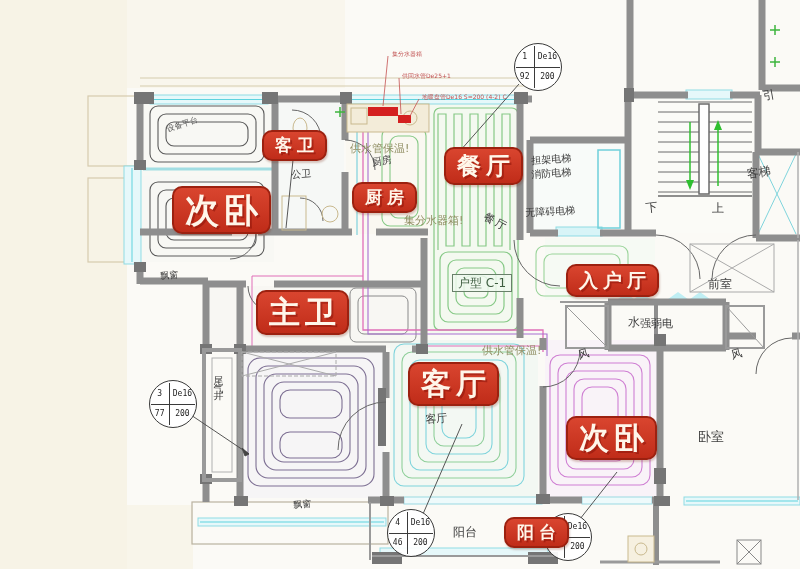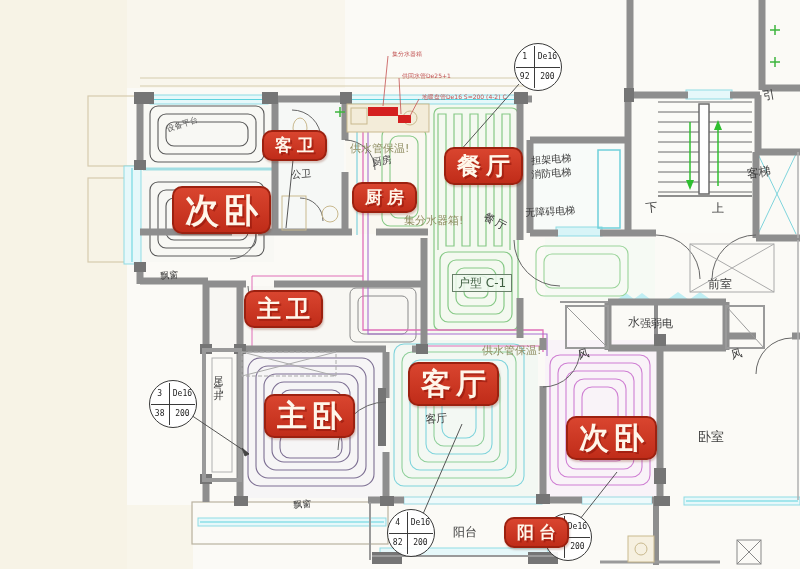--- a/index.html
+++ b/index.html
@@ -337,22 +337,22 @@
         <line x1="775" y1="57" x2="775" y2="67"></line>
     <line x1="335" y1="112" x2="345" y2="112"></line>
         <line x1="340" y1="107" x2="340" y2="117"></line>
   </g>
 </svg>
 
 <div class="rlabel" style="left:172px;top:186px;font-size:34px">次卧</div>
 <div class="rlabel" style="left:262px;top:130px;font-size:17px">客卫</div>
 <div class="rlabel" style="left:352px;top:182px;font-size:17px">厨房</div>
 <div class="rlabel" style="left:444px;top:147px;font-size:24px">餐厅</div>
-<div class="rlabel" style="left:244px;top:290px;font-size:24px">主卫</div>
-<div class="rlabel" style="left:264px;top:394px;font-size:30px">主卧</div>
+<div class="rlabel" style="left:566px;top:264px;font-size:19px">入户厅</div>
+<div class="rlabel" style="left:256px;top:290px;font-size:31px">主卫</div>
 <div class="rlabel" style="left:408px;top:362px;font-size:30px">客厅</div>
 <div class="rlabel" style="left:566px;top:416px;font-size:30px">次卧</div>
 <div class="rlabel" style="left:504px;top:517px;font-size:17px">阳台</div>
 
 <div class="lbl" style="left:291px;top:170px;font-size:10px;transform:rotate(-4deg)">公卫</div>
 <div class="lbl" style="left:371px;top:158px;font-size:10px;transform:rotate(-10deg)">厨房</div>
 <div class="lbl" style="left:487px;top:211px;font-size:11px;transform:rotate(28deg);letter-spacing:2px">餐厅</div>
 <div class="lbl" style="left:425px;top:414px;font-size:11px;transform:rotate(-4deg)">客厅</div>
 <div class="lbl" style="left:453px;top:526px;font-size:12px">阳台</div>
 <div class="lbl" style="left:698px;top:430px;font-size:13px">卧室</div>
@@ -384,27 +384,27 @@
 
 <div class="ptag" style="left:514px;top:43px">
   <span class="q tl">1</span>
   <span class="q tr">De16</span>
   <span class="q bl">92</span>
   <span class="q br">200</span>
 </div>
 <div class="ptag" style="left:149px;top:380px">
   <span class="q tl">3</span>
   <span class="q tr">De16</span>
-  <span class="q bl">38</span>
+  <span class="q bl">77</span>
   <span class="q br">200</span>
 </div>
 <div class="ptag" style="left:387px;top:509px">
   <span class="q tl">4</span>
   <span class="q tr">De16</span>
-  <span class="q bl">82</span>
+  <span class="q bl">46</span>
   <span class="q br">200</span>
 </div>
 <div class="ptag" style="left:544px;top:513px;z-index:4">
   <span class="q tl"></span>
   <span class="q tr">De16</span>
   <span class="q bl"></span>
   <span class="q br">200</span>
 </div>
 
 </div>

